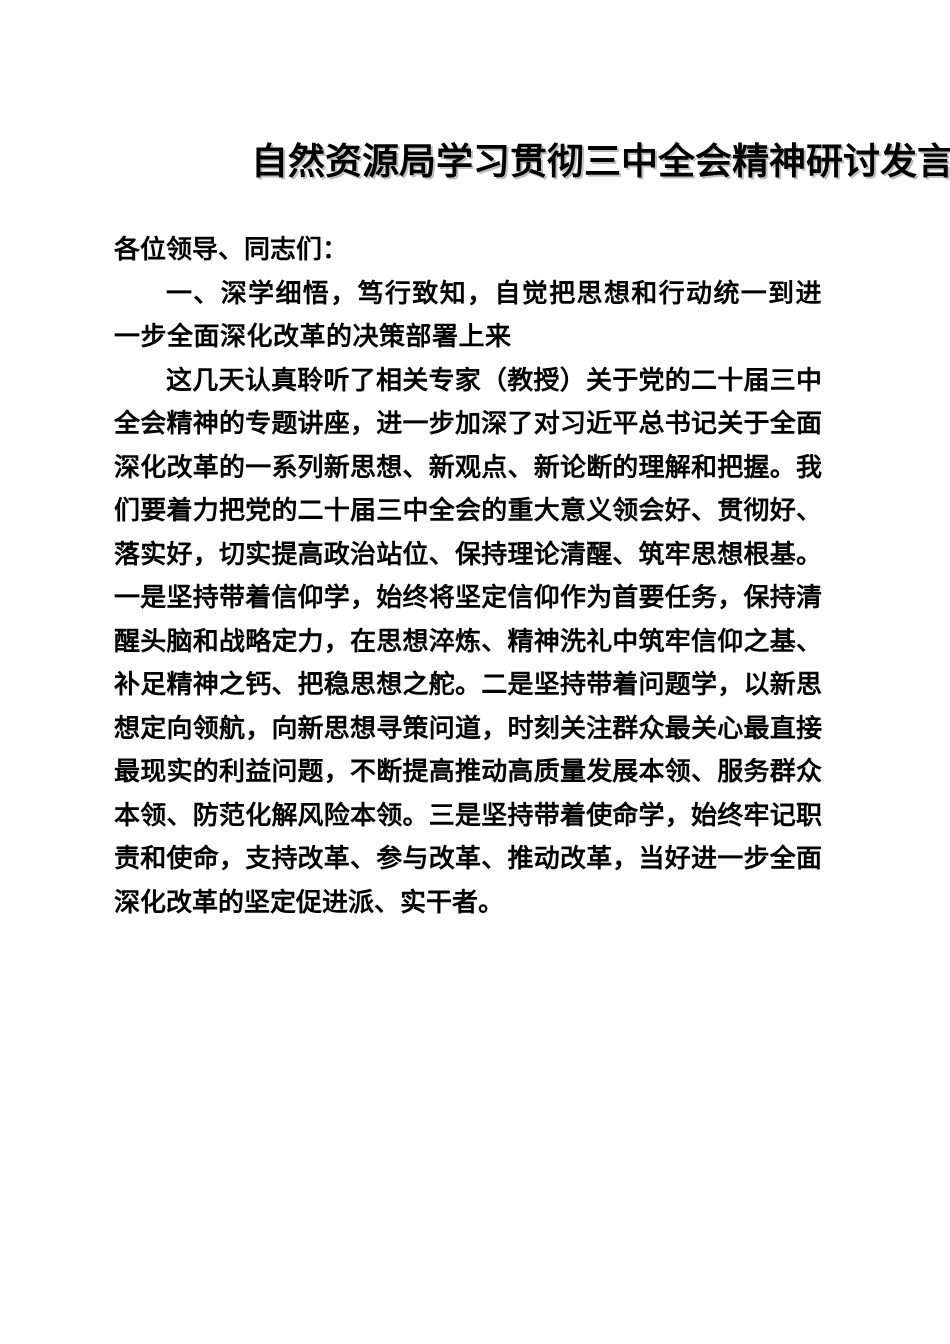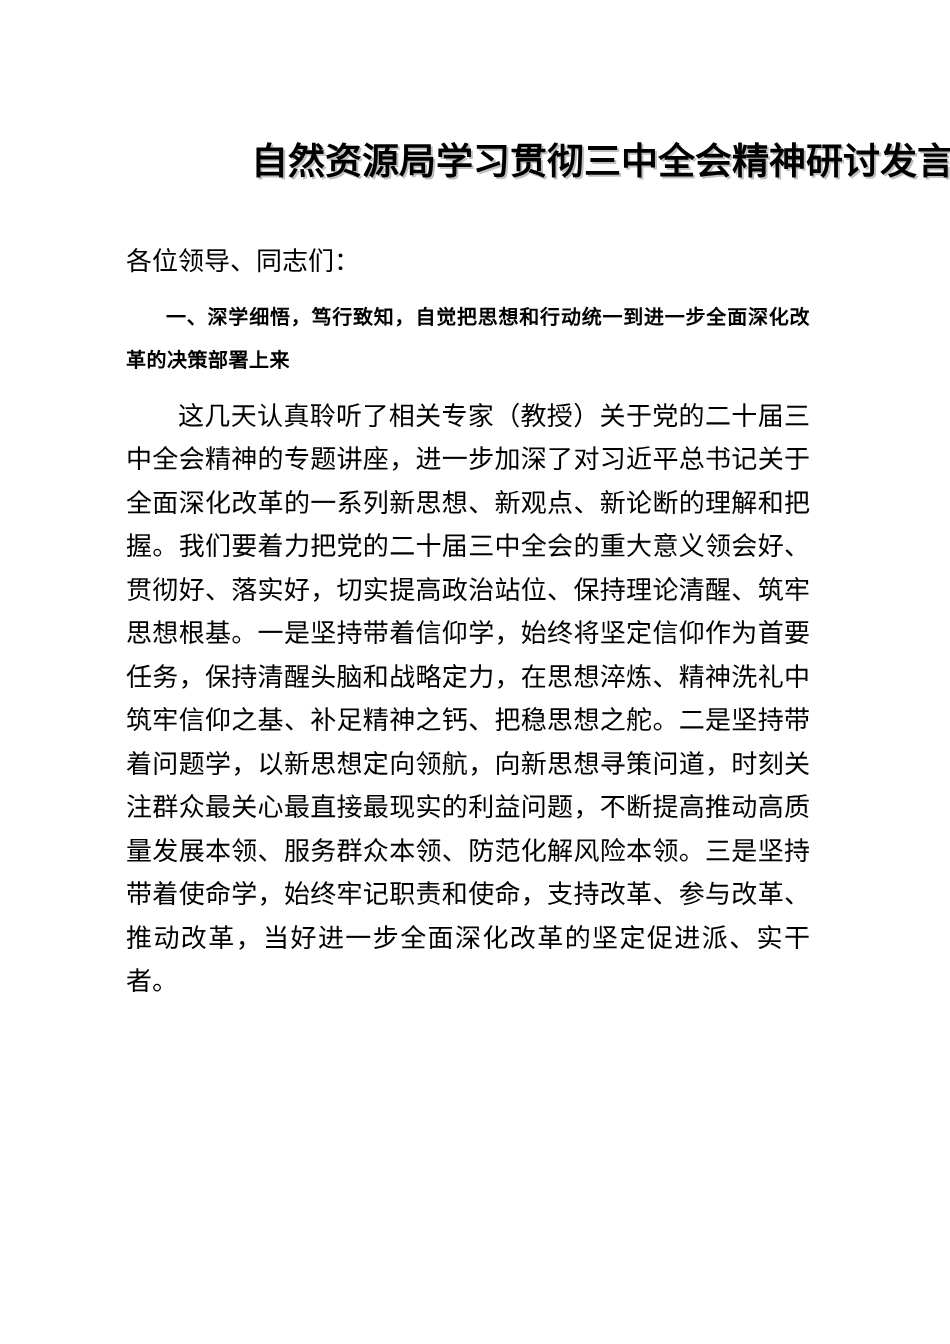--- a/index.html
+++ b/index.html
@@ -38,33 +38,34 @@
     left: 114px;
     width: 708px;
     font-family: "Liberation Serif", "DejaVu Serif", serif;
     font-size: 26px;
     line-height: 43.5px;
     color: #000000;
     text-align: justify;
     text-justify: inter-ideograph;
   }
   .doc-body p, .doc-body h2 {
-    margin: 12px;
+    margin: 0;
     padding: 0;
+    font-weight: bold;
   }
   .salutation {
     text-indent: 0;
   }
   .para {
     text-indent: 2em;
   }
   .section-heading {
     font-family: "Liberation Sans", "DejaVu Sans", sans-serif;
     font-weight: bold;
-    font-size: 20px;
+    font-size: 26px;
     line-height: 43.5px;
     text-indent: 2em;
     letter-spacing: 0.5px;
   }
 </style>
 </head>
 <body>
 
 <div class="page">
   <h1 class="doc-title">自然资源局学习贯彻三中全会精神研讨发言</h1>

